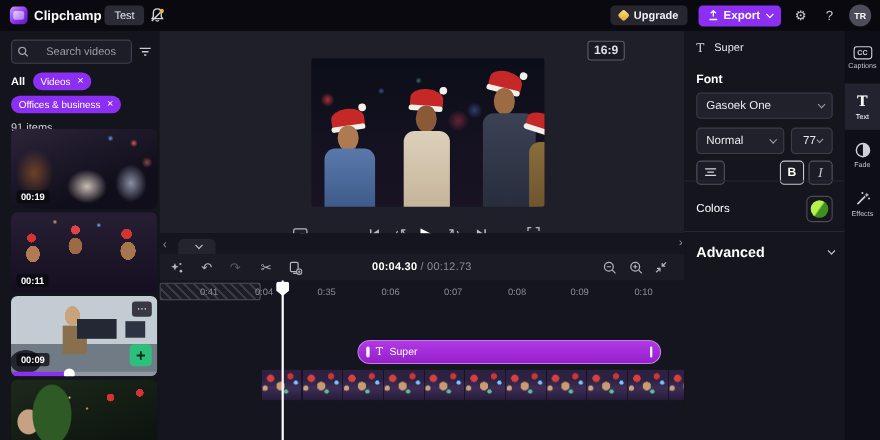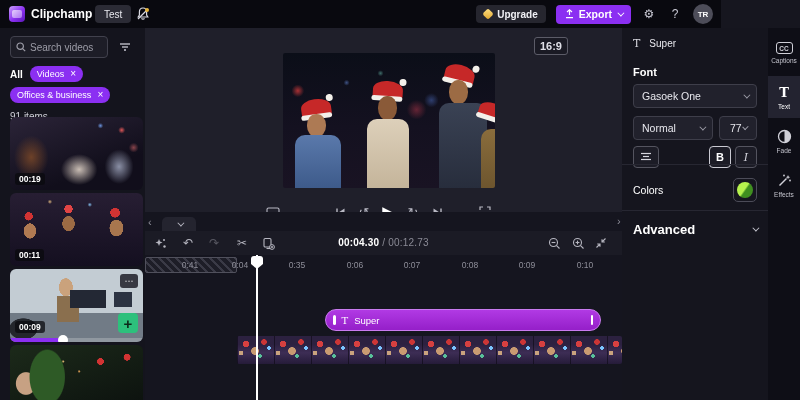--- a/index.html
+++ b/index.html
@@ -1,20 +1,20 @@
 <!DOCTYPE html>
 <html><head>
 <meta charset="utf-8">
 <style>
   * { margin:0; padding:0; box-sizing:border-box; }
   body { background:#000; font-family:"Liberation Sans", sans-serif; }
   .app { position:relative; width:800px; height:400px; background:#16161f; overflow:hidden; color:#e8e8ee; }
 
   
-  .topbar { position:absolute; left:0; top:0; width:721px; height:28px; background:#09090f; z-index:30; }
+  .topbar { position:absolute; left:0; top:0; width:800px; height:28px; background:#09090f; z-index:30; }
   .logo { position:absolute; left:9px; top:6px; width:16px; height:16px; border-radius:4px;
           background:linear-gradient(135deg,#c9a0fa 0%,#8b2ff2 55%,#5b18b8 100%); }
   .logo::after{ content:""; position:absolute; left:3px; top:4px; width:10px; height:8px; border-radius:2px;
           background:linear-gradient(135deg,#f3e8ff,#b98af5); opacity:.8;}
   .app-name { position:absolute; left:31px; top:7px; font-size:12px; font-weight:bold; color:#fff; }
   .test-btn { position:absolute; left:95px; top:5px; height:18px; padding:0 9px; background:#2b2b35; border-radius:4px;
               font-size:10px; color:#e8e8ee; display:flex; align-items:center; }
   .bell { position:absolute; left:135px; top:6px; width:16px; height:16px; }
   .topbar-right { position:absolute; right:8px; top:0; height:28px; display:flex; align-items:center; gap:10px; }
   .upgrade-btn { height:18px; padding:0 8px; background:#26262f; border-radius:4px; display:flex; align-items:center; gap:5px;
@@ -23,21 +23,21 @@
   .export-btn { height:19px; padding:0 9px; background:#8B2FF2; border-radius:4px; display:flex; align-items:center; gap:5px;
                 font-size:10.5px; font-weight:bold; color:#fff; }
   .icon-btn { color:#c9c9d4; font-size:12px; display:flex; align-items:center; justify-content:center; width:16px; }
   .avatar { width:20px; height:20px; border-radius:50%; background:#4d4d59; color:#fff; font-size:8px; font-weight:bold;
             display:flex; align-items:center; justify-content:center; }
 
   
   .sidebar { position:absolute; left:0; top:28px; width:145px; height:372px; background:#14141d; z-index:20; }
   .search-row { position:absolute; left:10px; top:8px; width:125px; display:flex; gap:6px; }
   .search-box { flex:1; height:22px; background:#1d1d27; border:1px solid #41414d; border-radius:4px;
-                display:flex; align-items:center; padding:0 5px; gap:4px; }
+                display:flex; align-items:center; padding:0 5px; gap:16px; }
   .search-box input { background:transparent; border:none; outline:none; width:72px; color:#e8e8ee; font-size:10px;
                       font-family:"Liberation Sans",sans-serif; }
   .search-box input::placeholder { color:#9d9da8; }
   .filter-btn { width:22px; height:22px; display:flex; align-items:center; justify-content:center; border-radius:4px; }
   .chips { position:absolute; left:10px; top:38px; width:130px; display:flex; flex-wrap:wrap; gap:5px; align-items:center; }
   .chip-all { font-size:10px; color:#fff; font-weight:bold; margin-right:2px; }
   .chip { background:#8B2FF2; color:#fff; border-radius:10px; font-size:9px; padding:3px 7px; display:flex; gap:6px; align-items:center; }
   .chip .x { font-size:10px; line-height:6px; }
   .items-count { position:absolute; left:10px; top:83px; font-size:10px; color:#cfcfd8; }
   .thumb { position:absolute; left:10px; width:133px; border-radius:6px; overflow:hidden; background:#222; }

